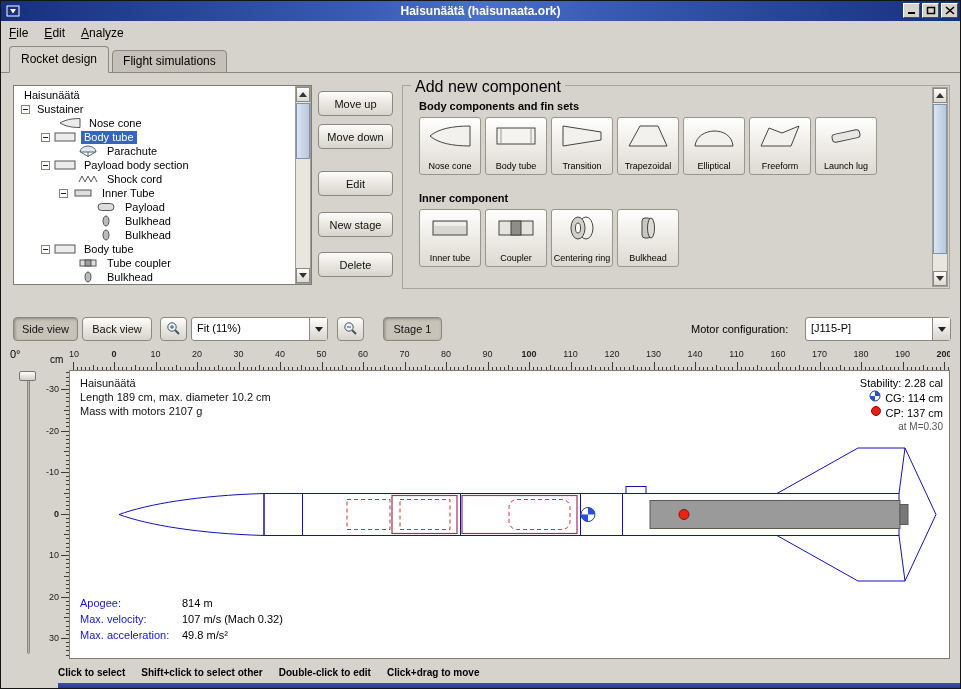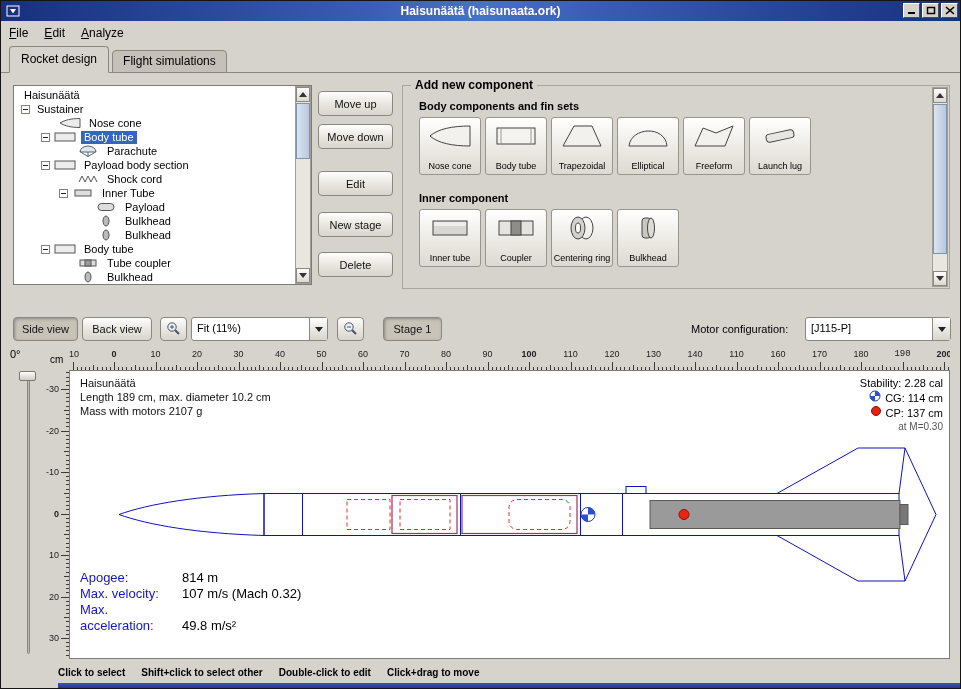--- a/index.html
+++ b/index.html
@@ -48,21 +48,21 @@
   .vsb{position:absolute;width:16px;background:#e9e6df;border:1px solid #a19e96}
   .sb-arrow{position:absolute;left:0;width:14px;height:15px;background:linear-gradient(#fdfdfd,#dcd9d1);
     border:1px solid #8a887f;display:flex;align-items:center;justify-content:center}
   .sb-thumb{position:absolute;left:0;width:14px;background:linear-gradient(90deg,#dbe4f1,#b7c8de);border:1px solid #7d93ae}
   .tri-up{width:0;height:0;border-left:4px solid transparent;border-right:4px solid transparent;border-bottom:5px solid #333}
   .tri-down{width:0;height:0;border-left:4px solid transparent;border-right:4px solid transparent;border-top:5px solid #333}
   .tri-dn-combo{width:0;height:0;border-left:4px solid transparent;border-right:4px solid transparent;border-top:5px solid #222}
 
   
   .add-panel{position:absolute;left:401px;top:84px;width:548px;height:204px;border:1px solid #a9a69e}
-  .add-title{position:absolute;left:8px;top:-8px;background:#d6d3cc;padding:0 4px;font-size:12px;font-weight:bold}
+  .add-title{position:absolute;left:8px;top:-8px;background:#d6d3cc;padding:0 4px;font-size:16px;font-weight:normal}
   .sec-title{position:absolute;font-size:11px;font-weight:bold}
   .comp-row{position:absolute;display:flex;gap:4px}
   .comp-btn{width:62px;height:58px;border:1px solid #98958d;border-radius:3px;
     background:linear-gradient(#ffffff,#eceae4 55%,#dcd9d1);
     display:flex;flex-direction:column;align-items:center;justify-content:space-between;
     padding:4px 1px 3px;font-size:9px;line-height:9.5px;text-align:center;cursor:default}
   .comp-btn.pressed{background:#ccc9bf;box-shadow:inset 1px 1px 3px rgba(0,0,0,.3)}
   .comp-icon{height:28px;display:flex;align-items:center;justify-content:center}
 
   
@@ -84,21 +84,21 @@
   .v-ruler{position:absolute;left:44px;top:369px;width:24px;height:289px;overflow:hidden}
   .vtick{position:absolute;right:0;height:1px;background:#3a3a3a}
   .v1{width:3px}.v5{width:5px}.v10{width:8px}
   .vlab{position:absolute;right:10px;transform:translateY(-55%);font-size:9px;color:#222}
   .bold{font-weight:bold}
   .canvas{position:absolute;left:68px;top:369px;width:881px;height:289px;background:#fff;border:1px solid #7e7b73}
   .canvas-info{position:absolute;left:10px;top:5px;font-size:11px;line-height:14px;color:#111}
   .stab{position:absolute;right:6px;top:5px;font-size:11px;text-align:right;line-height:14px}
   .stab-row{display:flex;align-items:center;justify-content:flex-end;gap:4px}
   .stab-mach{font-size:10px;color:#555}
-  .flight{position:absolute;left:10px;bottom:24px;font-size:13px;line-height:16px}
+  .flight{position:absolute;left:10px;bottom:15px;font-size:11px;line-height:16px}
   .flabel{display:inline-block;width:102px;color:#1515cc}
   .fvalue{color:#000}
 
   
   .statusbar{position:absolute;left:0;top:661px;right:0;height:21px;display:flex;align-items:center;gap:16px;
     padding-left:57px;font-size:10px;font-weight:bold}
   .bottom-strip{position:absolute;left:0;top:682px;right:0;height:7px;display:flex}
   .strip-gray{width:57px;background:#d6d3cc}
   .strip-blue{flex:1;background:linear-gradient(#4053ae,#1d2c85)}
 </style>
@@ -288,20 +288,28 @@
         </button>
       <button class="comp-btn">
           <span class="comp-icon">
             <svg width="44" height="26" viewBox="0 0 44 26">
               <rect x="3" y="5" width="38" height="16" fill="#f4f3f0" stroke="#444"></rect>
               <line x1="7" y1="5" x2="7" y2="21" stroke="#999"></line>
               <line x1="37" y1="5" x2="37" y2="21" stroke="#999"></line>
             </svg>
           </span>
           <span>Body tube</span>
+        </button>
+      <button class="comp-btn">
+          <span class="comp-icon">
+            <svg width="44" height="26" viewBox="0 0 44 26">
+              <path d="M3,3 L41,9 L41,17 L3,23 Z" fill="#f2f1ee" stroke="#444"></path>
+            </svg>
+          </span>
+          <span>Transition</span>
         </button>
       <button class="comp-btn">
           <span class="comp-icon">
             <svg width="44" height="26" viewBox="0 0 44 26">
               <polygon points="3,23 14,3 32,3 41,23" fill="#f2f1ee" stroke="#444"></polygon>
             </svg>
           </span>
           <span>Trapezoidal</span>
         </button>
       <button class="comp-btn">
@@ -634,21 +642,21 @@
       <div class="htick h1" style="left: 796.15px;"></div>
       <div class="htick h1" style="left: 800.3px;"></div>
       <div class="htick h1" style="left: 804.45px;"></div>
       <div class="htick h1" style="left: 808.6px;"></div>
       <div class="htick h5" style="left: 812.75px;"></div>
       <div class="htick h1" style="left: 816.9px;"></div>
       <div class="htick h1" style="left: 821.05px;"></div>
       <div class="htick h1" style="left: 825.2px;"></div>
       <div class="htick h1" style="left: 829.35px;"></div>
       <div class="htick h10" style="left: 833.5px;"></div>
-      <div class="hlab" style="left: 833.5px; font-family: Liberation Mono, monospace;">190</div>
+      <div class="hlab" style="left: 833.5px;">190</div>
       <div class="htick h1" style="left: 837.65px;"></div>
       <div class="htick h1" style="left: 841.8px;"></div>
       <div class="htick h1" style="left: 845.95px;"></div>
       <div class="htick h1" style="left: 850.1px;"></div>
       <div class="htick h5" style="left: 854.25px;"></div>
       <div class="htick h1" style="left: 858.4px;"></div>
       <div class="htick h1" style="left: 862.55px;"></div>
       <div class="htick h1" style="left: 866.7px;"></div>
       <div class="htick h1" style="left: 870.85px;"></div>
       <div class="htick h10" style="left: 875px;"></div>

